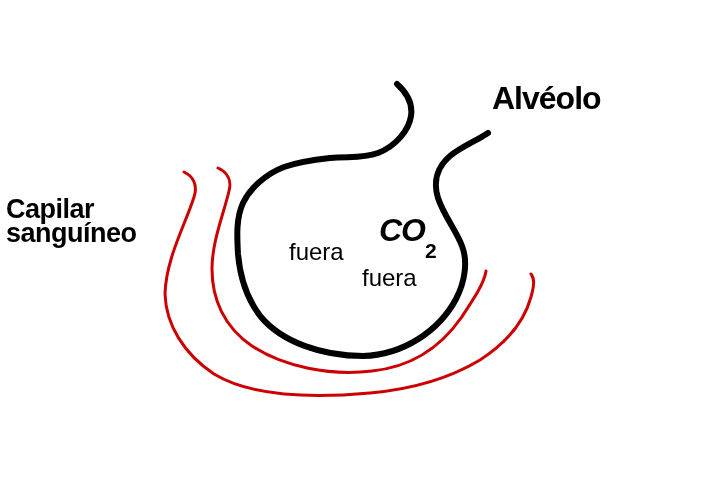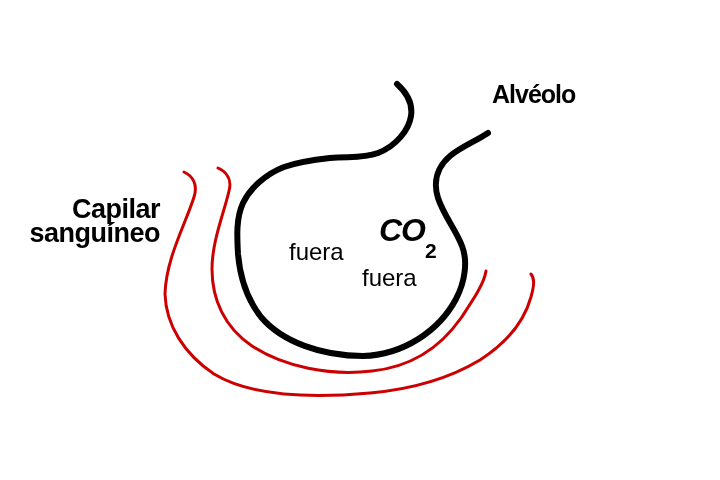--- a/index.html
+++ b/index.html
@@ -26,27 +26,27 @@
     white-space: nowrap;
     line-height: 1;
   }
   .lbl.bold {
     font-weight: bold;
     letter-spacing: -1px;
   }
   #alveolo-label {
     left: 492px;
     top: 82px;
-    font-size: 25px;
+    font-size: 32px;
   }
   #capilar-label {
     left: 6px;
     top: 197px;
     width: 154px;
-    text-align: right;
+    text-align: left;
     font-size: 27px;
     letter-spacing: -0.5px;
     line-height: 24px;
   }
   .gas {
     font-weight: bold;
     font-style: italic;
     font-size: 32px;
     letter-spacing: -1px;
   }

